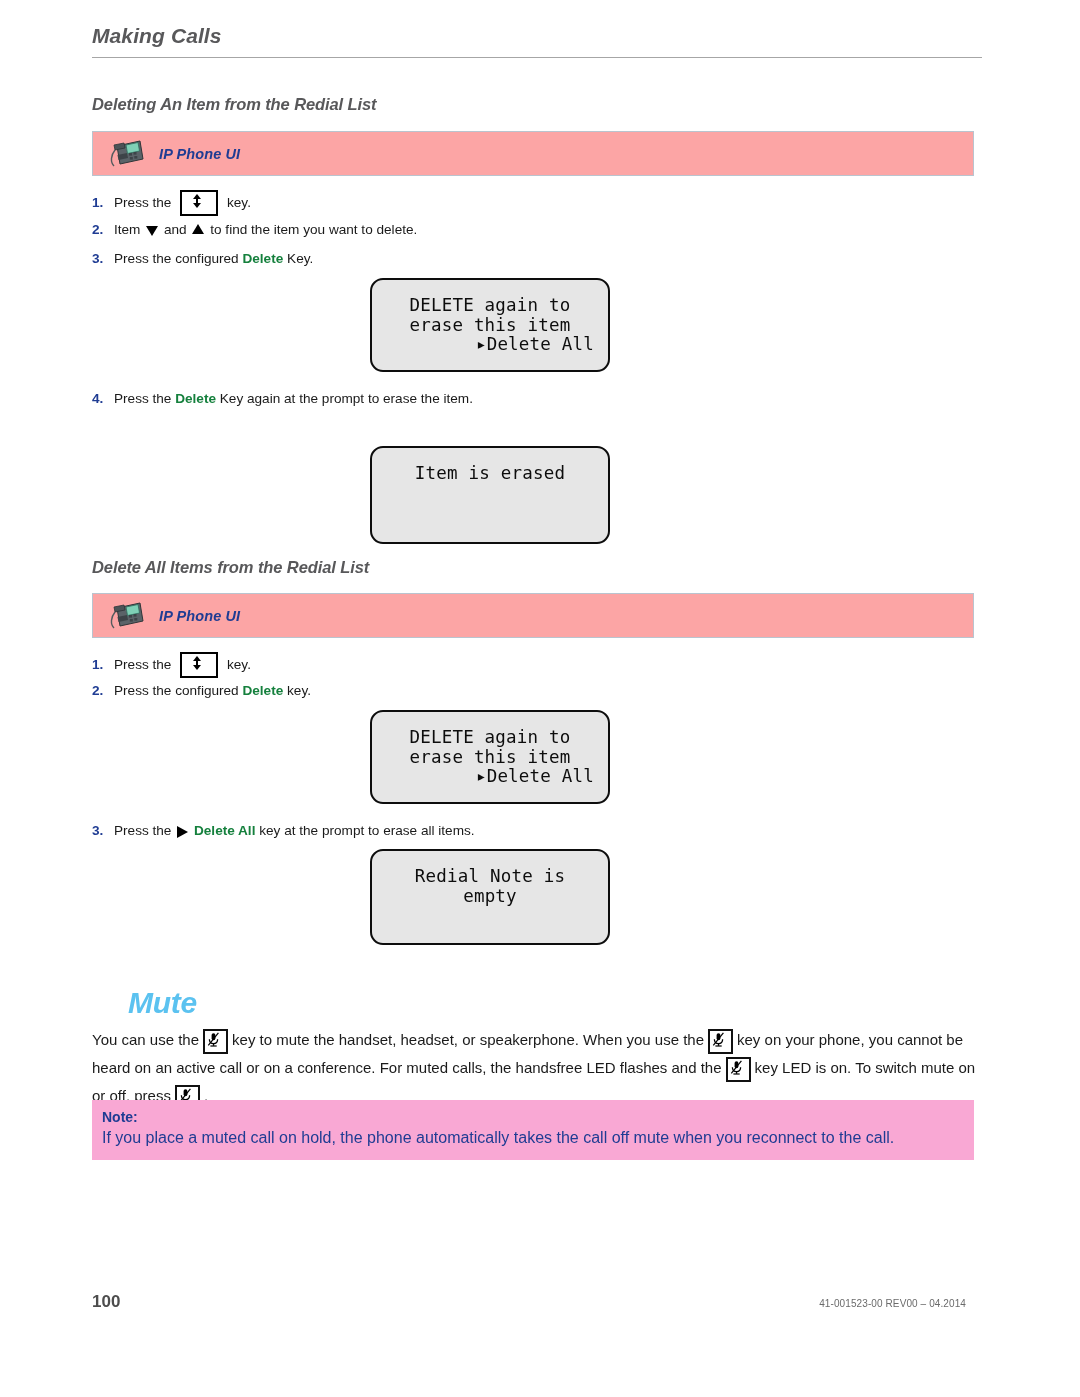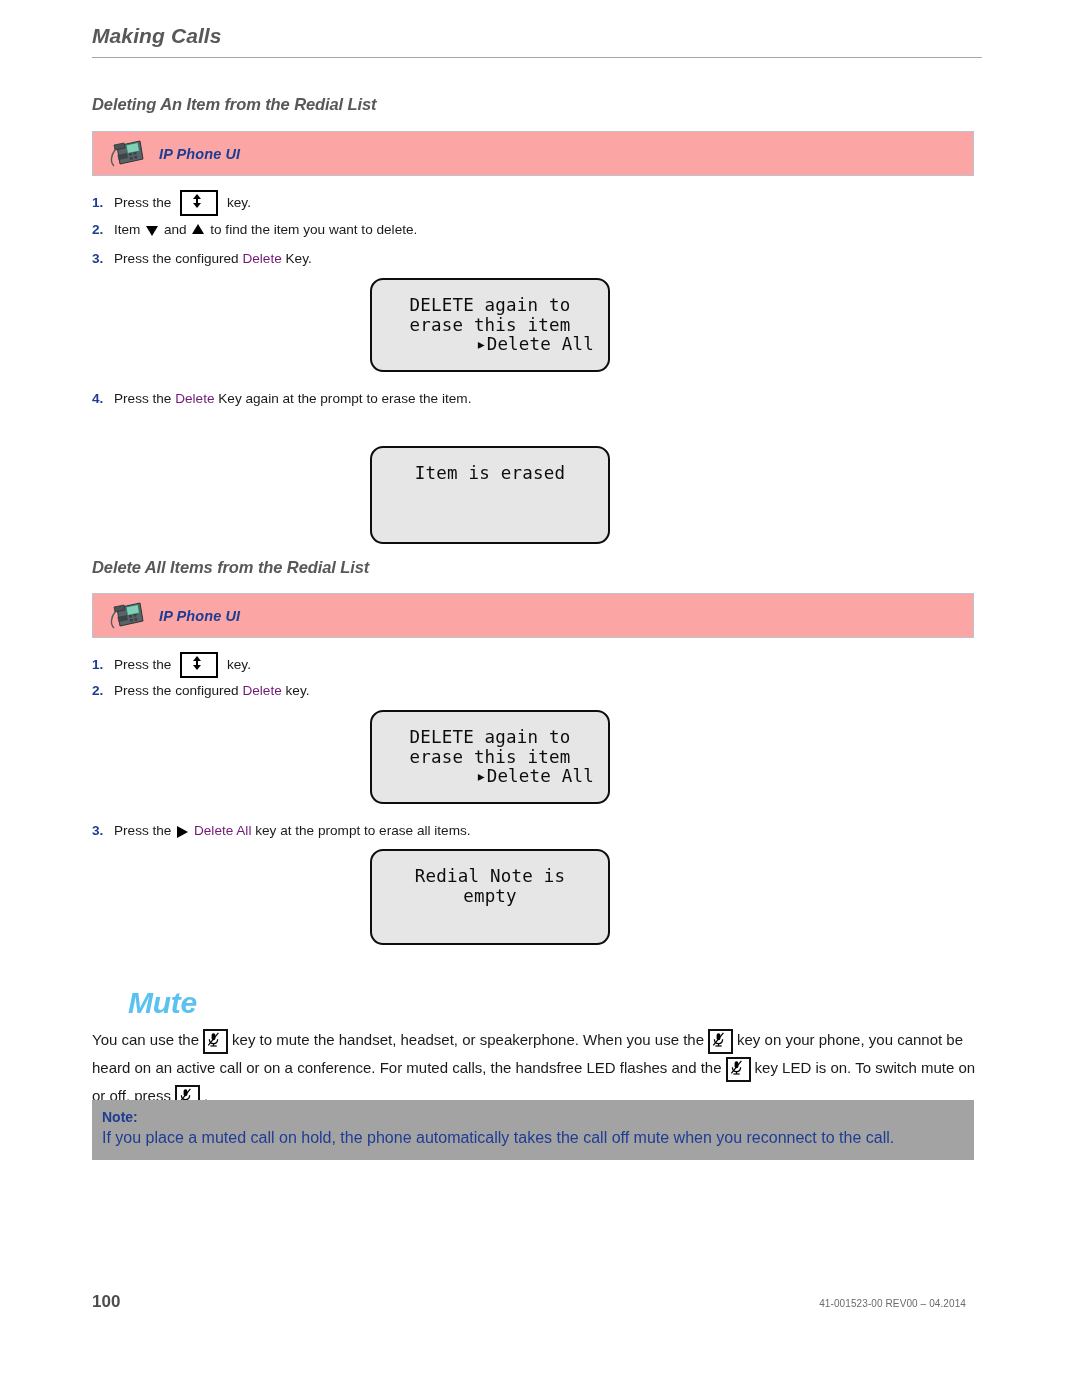--- a/index.html
+++ b/index.html
@@ -103,21 +103,21 @@
     color: #1a1a1a;
     line-height: 1.35;
     white-space: nowrap;
   }
   .step .num {
     display: inline-block;
     width: 22px;
     font-weight: bold;
     color: #1f3c93;
   }
-  .step b { font-weight: normal; color: #701a75; margin-top: 13px; }
+  .step b { font-weight: bold; color: #15803d; margin-top: 13px; }
 
   
   .keybox {
     display: inline-block;
     vertical-align: middle;
     width: 34px;
     height: 22px;
     border: 2px solid #000;
     background: #fff;
     position: relative;
@@ -177,21 +177,21 @@
     line-height: 28px;
     color: #1a1a1a;
   }
 
   
   .notebox {
     position: absolute;
     left: 92px;
     width: 882px;
     box-sizing: border-box;
-    background: #a3a3a3;
+    background: #f9a8d4;
     padding: 9px 10px 11px 10px;
   }
   .notebox .note-title {
     font-size: 14px;
     font-weight: bold;
     color: #1f3c93;
     margin-bottom: 3px;
   }
   .notebox .note-body {
     font-size: 16px;

